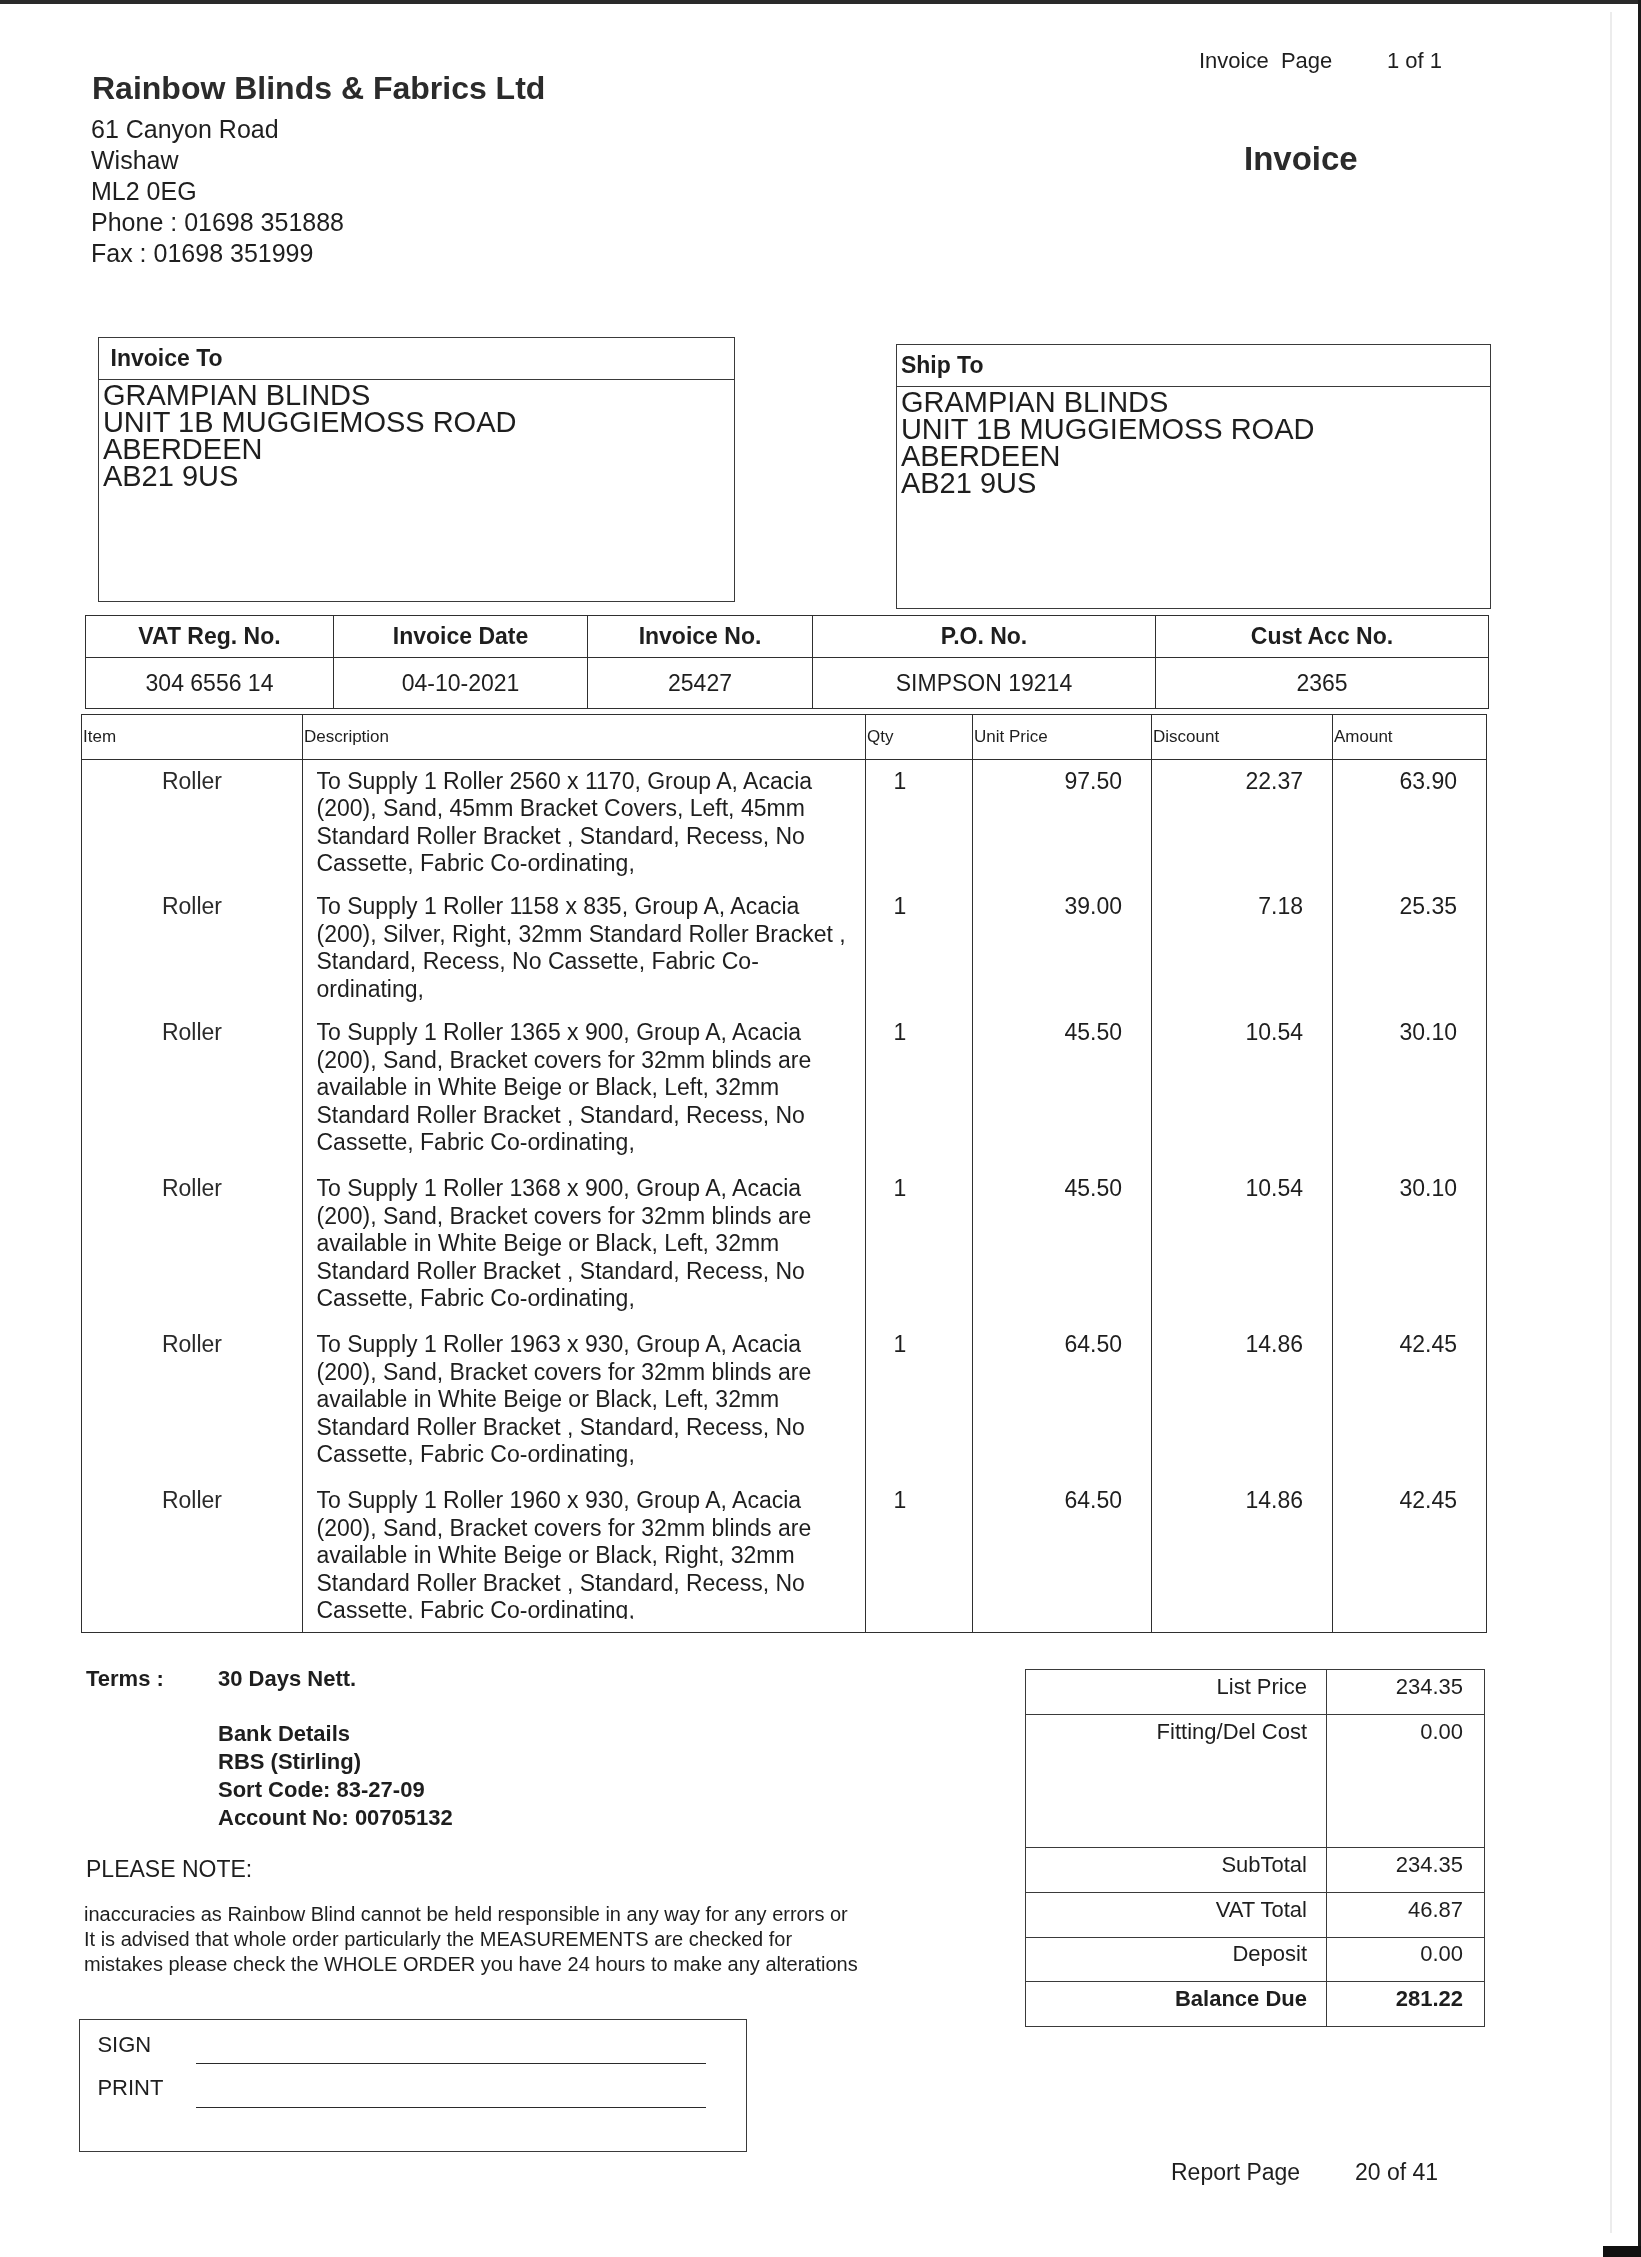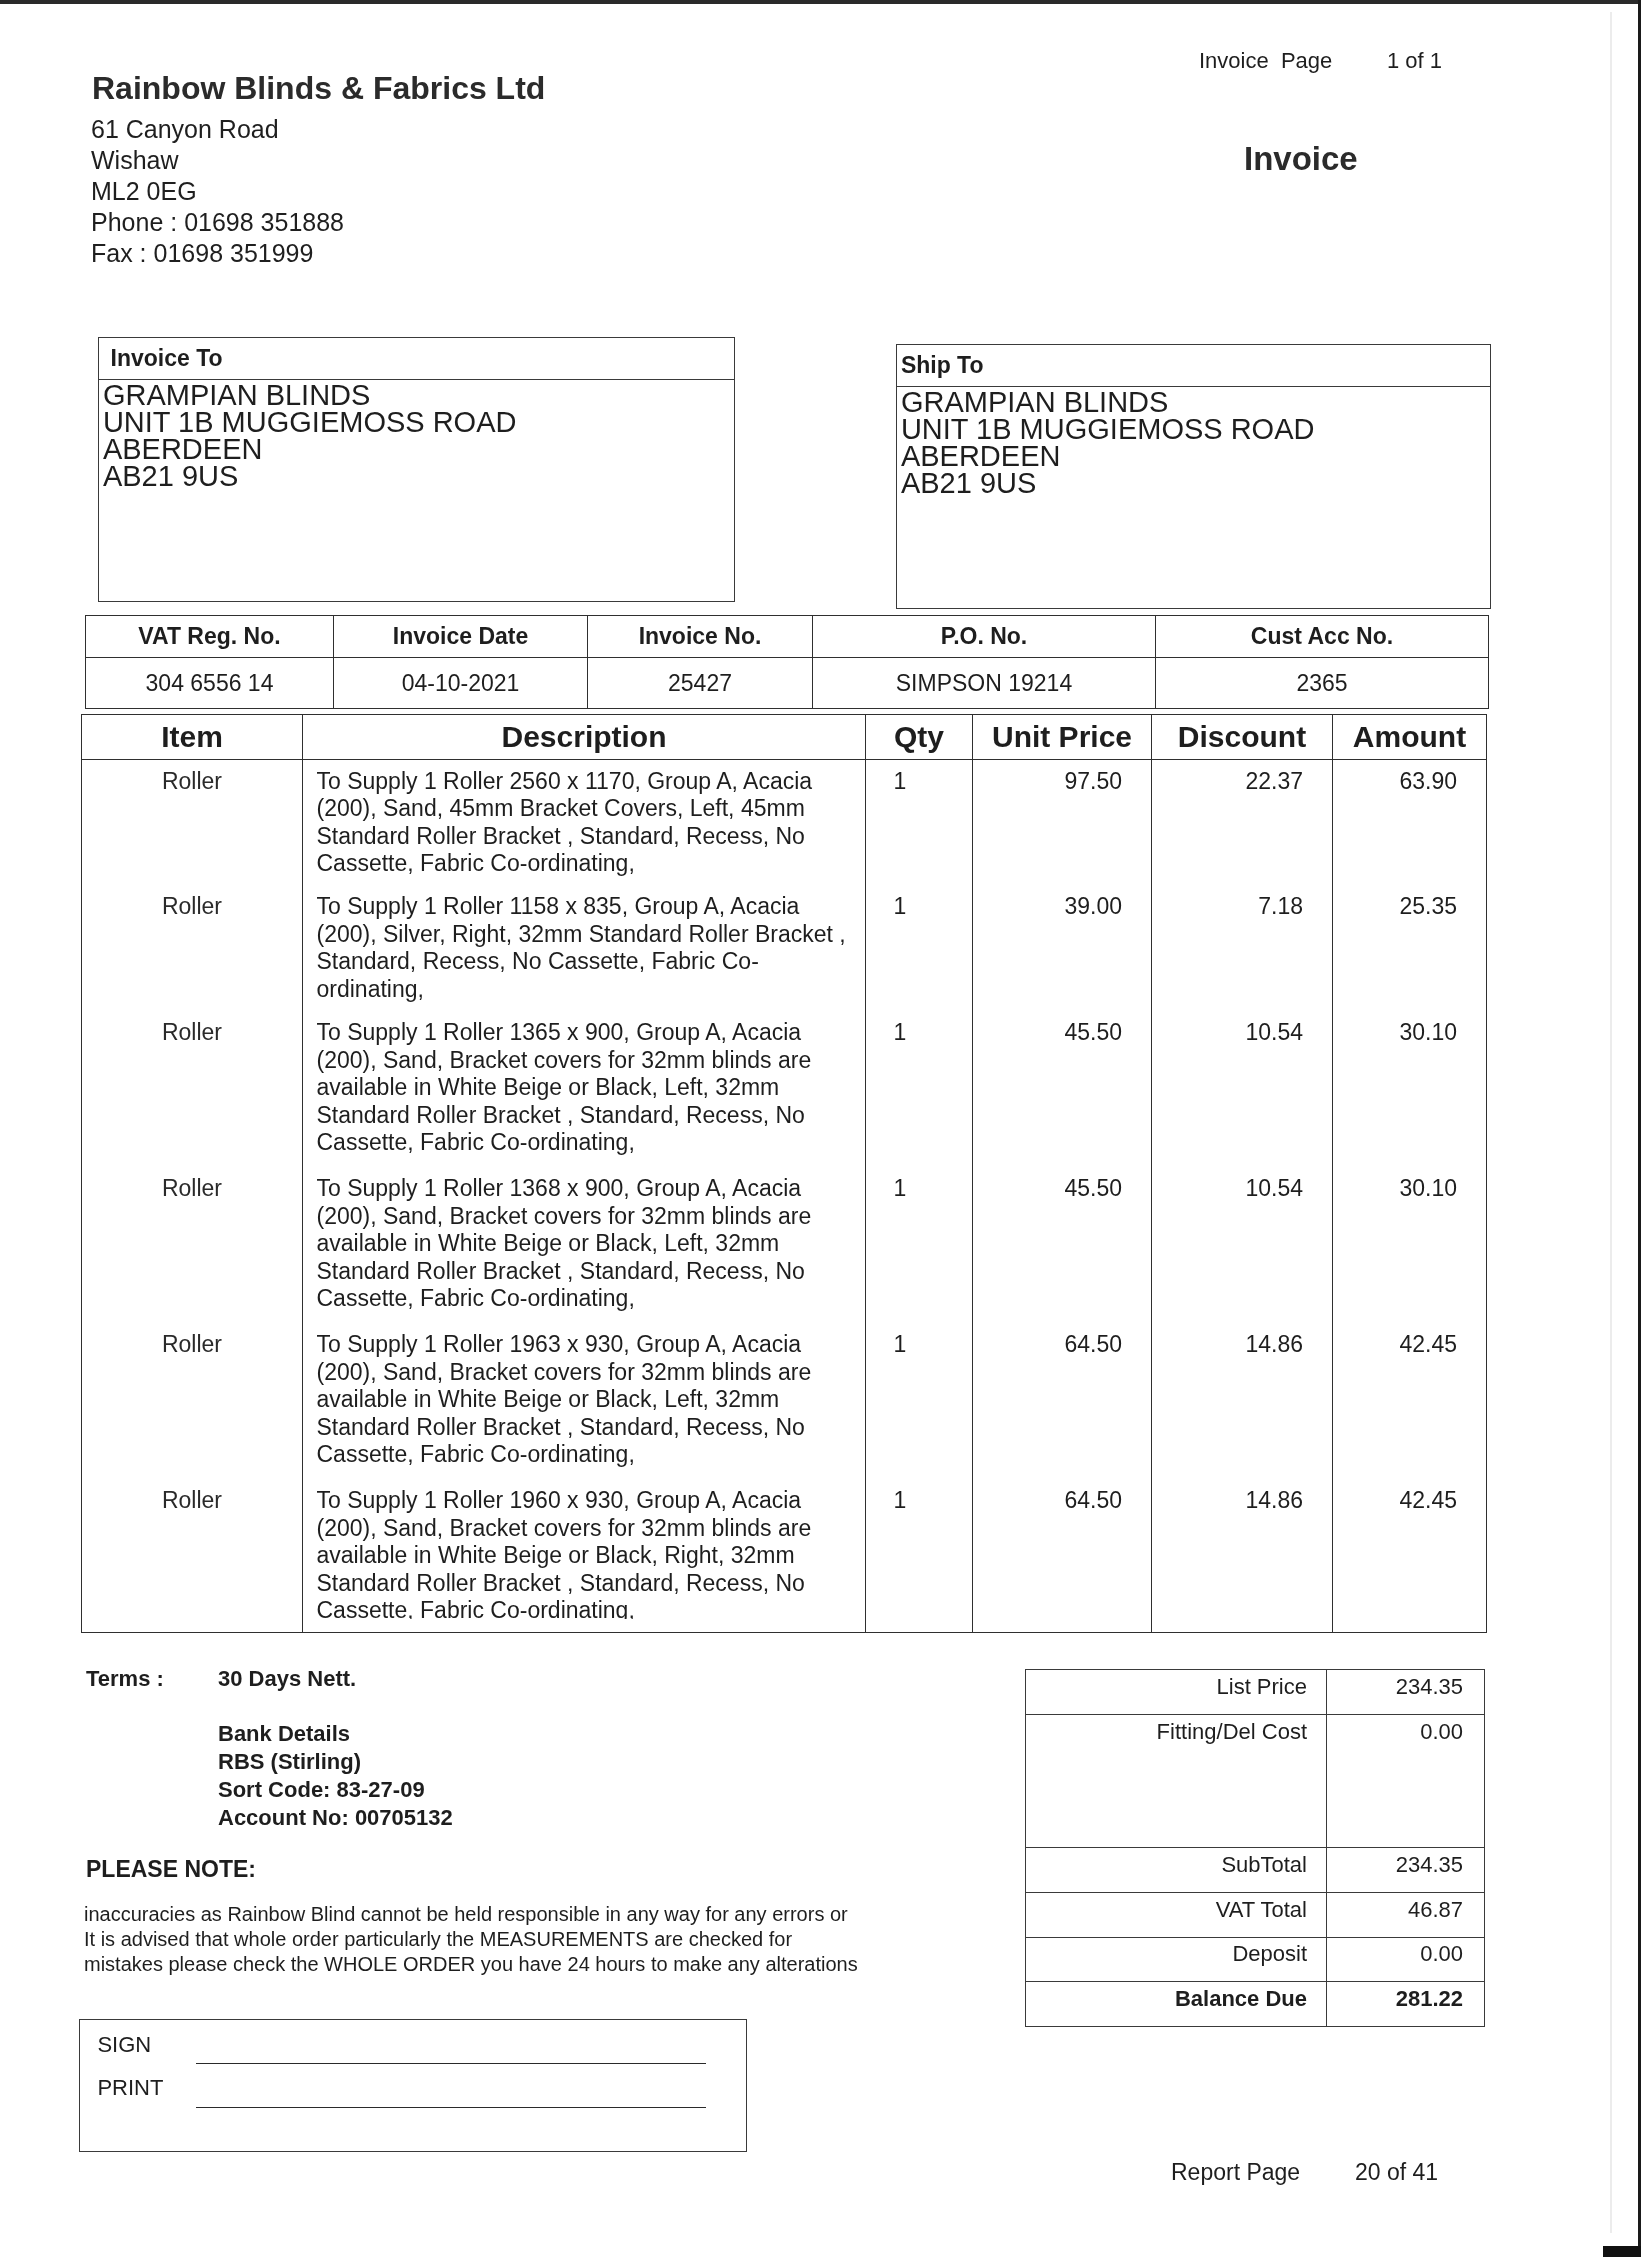--- a/index.html
+++ b/index.html
@@ -25,33 +25,33 @@
     .addr-box .box-head { height: 41px; border-bottom: 1.9px solid #3a3a3a; font-weight: bold; font-size: 23px; padding-left: 11.6px; line-height: 41px; }
     .addr-box .box-body { padding-left: 3.9px; padding-top: 1.9px; font-size: 29px; line-height: 27px; }
 
     table { border-collapse: collapse; position: absolute; }
     .meta-table { left: 85px; top: 615px; width: 1404px; }
     .meta-table td, .meta-table th { border: 1.9px solid #2f2f2f; text-align: center; font-size: 23px; }
     .meta-table th { height: 39px; font-weight: bold; }
     .meta-table td { height: 48px; vertical-align: middle; }
 
     .items-table { left: 81px; top: 714px; width: 1406px; }
-    .items-table th { border: 1.9px solid #2f2f2f; height: 42px; font-size: 30px; font-weight: bold; text-align: center; }
+    .items-table th { border: 1.9px solid #2f2f2f; height: 42px; font-size: 17px; font-weight: normal; text-align: left; }
     .items-table td { border-left: 1.9px solid #2f2f2f; border-right: 1.9px solid #2f2f2f; vertical-align: top; font-size: 23px; line-height: 27.5px; padding-top: 7.7px; }
     .items-table tr.last td { border-bottom: 1.9px solid #2f2f2f; }
     .items-table td.item { text-align: center; color: #2a2a2a; }
     .items-table td.desc { padding-left: 13.5px; padding-right: 5.8px; }
     .items-table td.num { text-align: right; padding-right: 29px; }
     .items-table td.qty { text-align: center; padding-right: 39px; }
     .desc-clip { height: 132px; overflow: hidden; }
 
     .terms-label { left: 86px; top: 1666px; font-size: 22px; font-weight: bold; }
     .terms-value { left: 218px; top: 1666px; font-size: 22px; font-weight: bold; }
     .bank-line { left: 218px; font-size: 22px; font-weight: bold; line-height: 28px; }
-    .note-title { left: 86px; top: 1856px; font-size: 23px; font-weight: bold; }
+    .note-title { left: 86px; top: 1856px; font-size: 23px; font-weight: normal; }
     .note-text { left: 84px; top: 1902px; width: 908px; font-size: 20px; line-height: 25px; }
 
     .totals-table { left: 1025px; top: 1669px; width: 460px; }
     .totals-table td { border: 1.9px solid #3a3a3a; font-size: 22px; text-align: right; height: 39px; vertical-align: top; padding-top: 3.9px; }
     .totals-table td.lbl { width: 280px; padding-right: 19.3px; }
     .totals-table td.val { padding-right: 21px; }
     .totals-table tr.tall td { height: 127px; }
     .totals-table tr.bold td { font-weight: bold; }
 
     .sign-box { left: 79px; top: 2019px; width: 666px; height: 131px; border: 1.9px solid #3a3a3a; position: absolute; }

